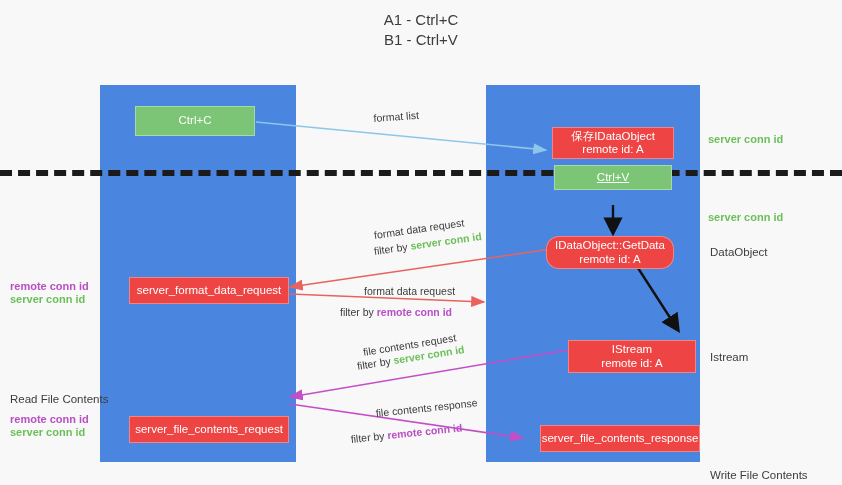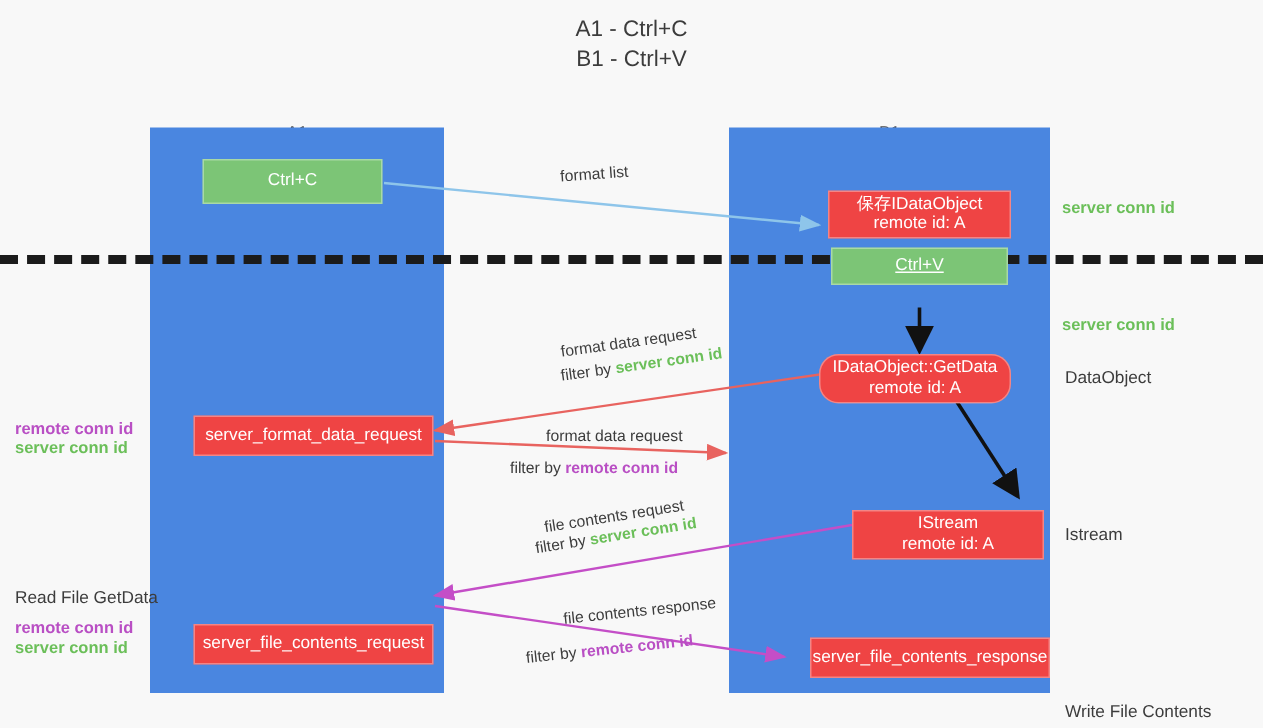--- a/index.html
+++ b/index.html
@@ -212,17 +212,17 @@
 
   <div class="abs side green-txt" style="left:708px; top:132px;">server conn id</div>
   <div class="abs side green-txt" style="left:708px; top:210px;">server conn id</div>
   <div class="abs side plain-txt" style="left:710px; top:245px; font-size:11.5px;">DataObject</div>
   <div class="abs side plain-txt" style="left:710px; top:350px; font-size:11.5px;">Istream</div>
   <div class="abs side plain-txt" style="left:710px; top:432px; font-size:11.5px;margin-top:36px;">Write File Contents</div>
 
   <div class="abs side purple-txt" style="left:10px; top:279px;">remote conn id</div>
   <div class="abs side green-txt" style="left:10px; top:292px;">server conn id</div>
 
-  <div class="abs side plain-txt" style="left:10px; top:392px; font-size:11.5px;">Read File GetData</div>
+  <div class="abs side plain-txt" style="left:10px; top:392px; font-size:11.5px;">Read File Contents</div>
   <div class="abs side purple-txt" style="left:10px; top:412px;">remote conn id</div>
   <div class="abs side green-txt" style="left:10px; top:425px;">server conn id</div>
 
 </div>
 
 </body></html>

